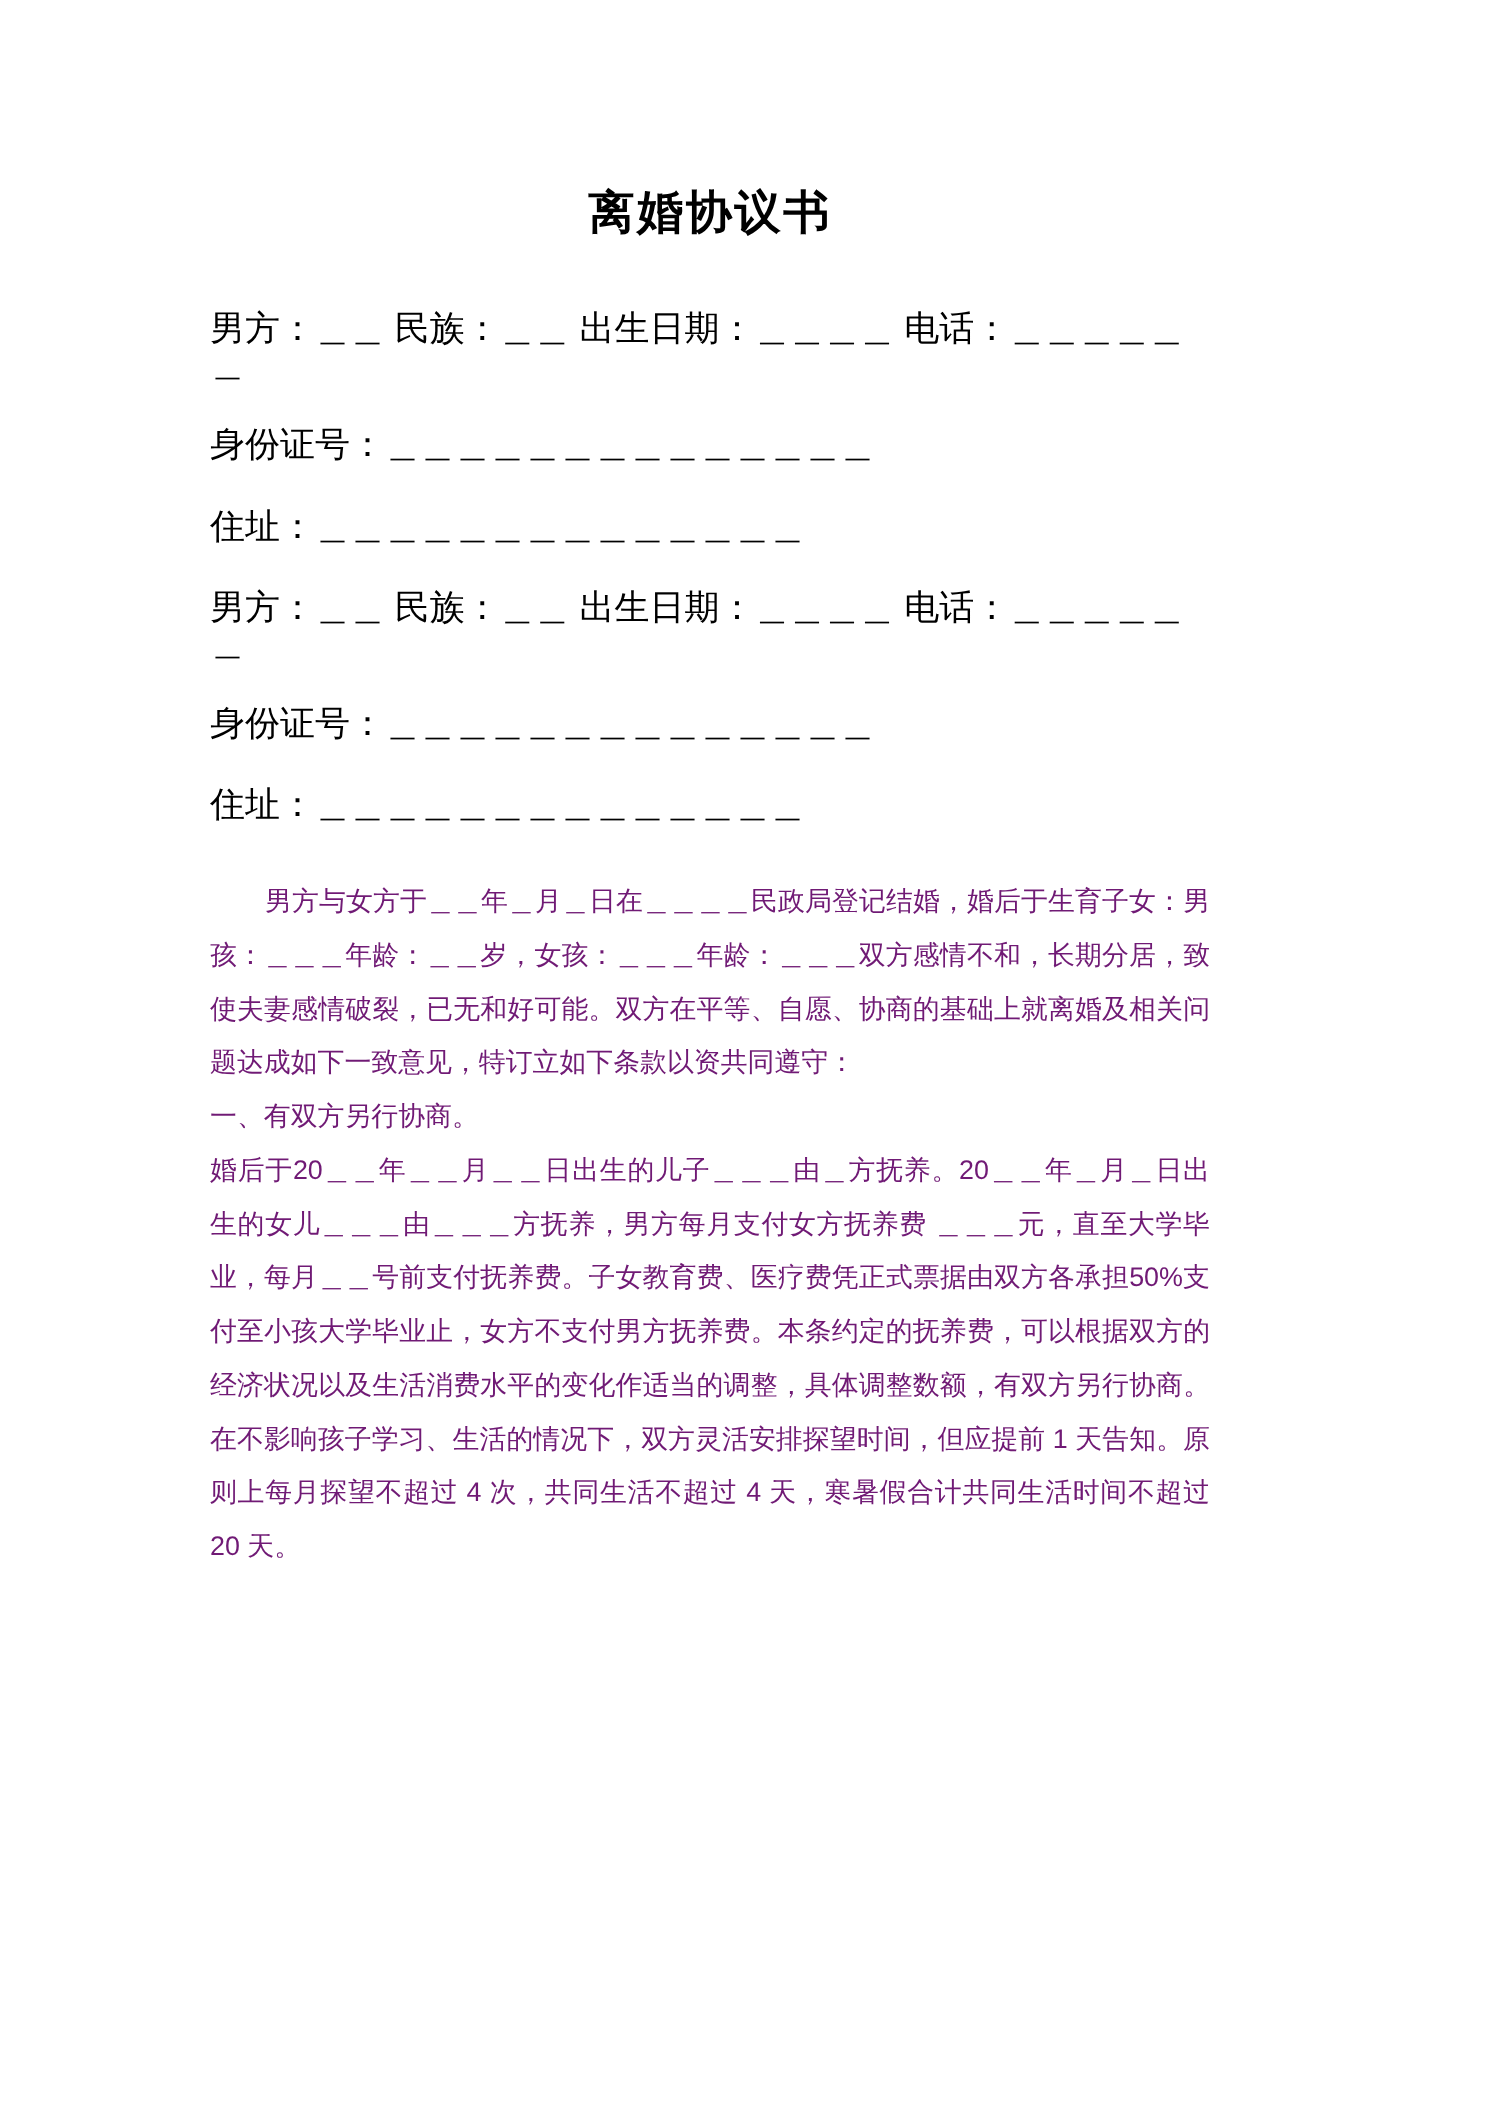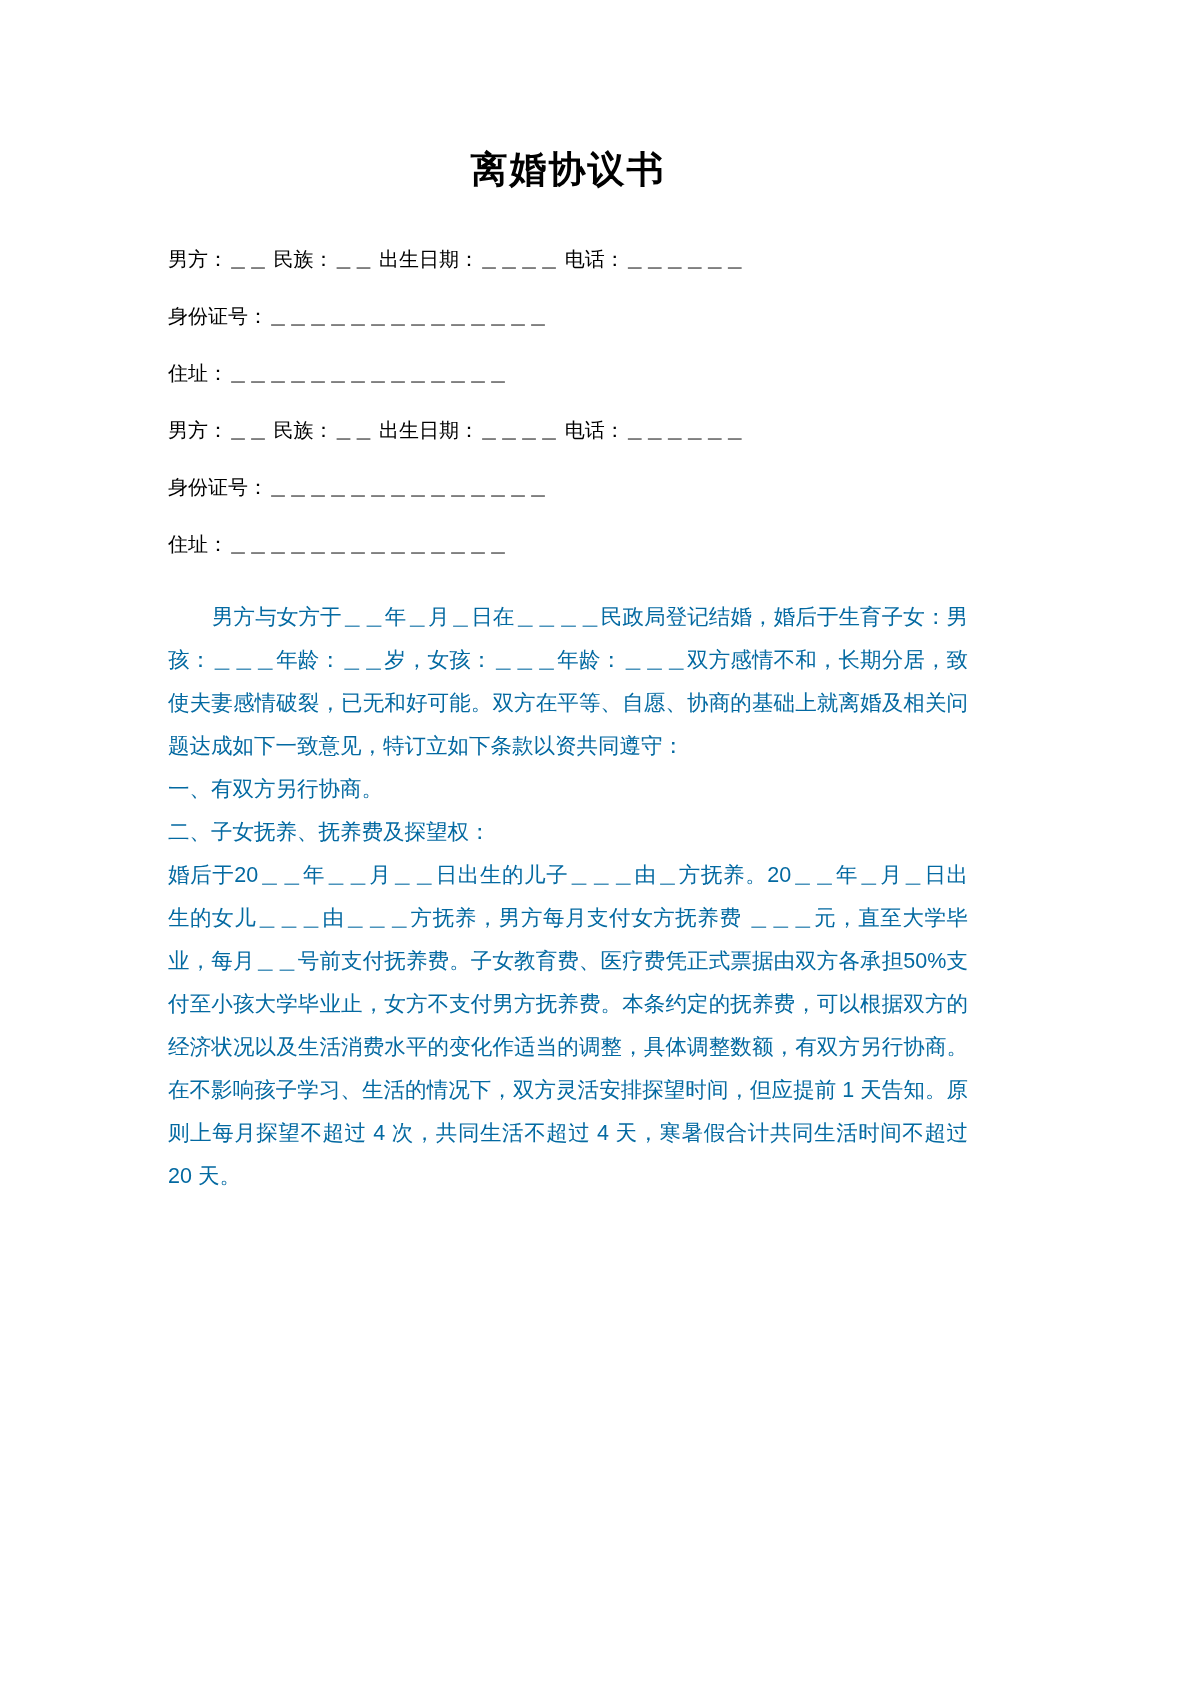--- a/index.html
+++ b/index.html
@@ -31,40 +31,40 @@
     text-align: center;
     font-size: 37px;
     font-weight: bold;
     letter-spacing: 2px;
     margin: 0;
     padding-top: 145px;
     padding-bottom: 0;
     color: #000;
   }
   .para {
-    font-size: 20px;
+    font-size: 28px;
     line-height: 1.0;
     margin: 0;
     color: #000;
     white-space: pre-wrap;
   }
   
   .line-block {
     margin-top: 54px;
   }
   .line-block .para + .para {
     margin-top: 37px;
   }
   .body-block {
     margin-top: 42px;
   }
   .flow {
     font-size: 21.5px;
     line-height: 2.0;
-    color: #0369a1;
+    color: #701a75;
     margin: 0;
     text-align: justify;
     text-justify: inter-ideograph;
   }
   .flow.indent {
     text-indent: 44px;
   }
   .flow + .flow {
     margin-top: 0px;
   }
@@ -83,18 +83,17 @@
       <p class="para">身份证号：＿＿＿＿＿＿＿＿＿＿＿＿＿＿</p>
       <p class="para">住址：＿＿＿＿＿＿＿＿＿＿＿＿＿＿</p>
       <p class="para">男方：＿＿ 民族：＿＿ 出生日期：＿＿＿＿ 电话：＿＿＿＿＿＿</p>
       <p class="para">身份证号：＿＿＿＿＿＿＿＿＿＿＿＿＿＿</p>
       <p class="para">住址：＿＿＿＿＿＿＿＿＿＿＿＿＿＿</p>
     </div>
 
     <div class="body-block">
       <p class="flow indent">男方与女方于＿＿年＿月＿日在＿＿＿＿民政局登记结婚，婚后于生育子女：男孩：＿＿＿年龄：＿＿岁，女孩：＿＿＿年龄：＿＿＿双方感情不和，长期分居，致使夫妻感情破裂，已无和好可能。双方在平等、自愿、协商的基础上就离婚及相关问题达成如下一致意见，特订立如下条款以资共同遵守：</p>
       <p class="flow gap-sm">一、有双方另行协商。</p>
-      <p class="flow gap-sm">二、子女抚养、抚养费及探望权：</p>
       <p class="flow gap-sm">婚后于20＿＿年＿＿月＿＿日出生的儿子＿＿＿由＿方抚养。20＿＿年＿月＿日出生的女儿＿＿＿由＿＿＿方抚养，男方每月支付女方抚养费 ＿＿＿元，直至大学毕业，每月＿＿号前支付抚养费。子女教育费、医疗费凭正式票据由双方各承担50%支付至小孩大学毕业止，女方不支付男方抚养费。本条约定的抚养费，可以根据双方的经济状况以及生活消费水平的变化作适当的调整，具体调整数额，有双方另行协商。在不影响孩子学习、生活的情况下，双方灵活安排探望时间，但应提前 1 天告知。原则上每月探望不超过 4 次，共同生活不超过 4 天，寒暑假合计共同生活时间不超过 20 天。</p>
     </div>
 
   </div>
 </div>
 
 </body></html>

